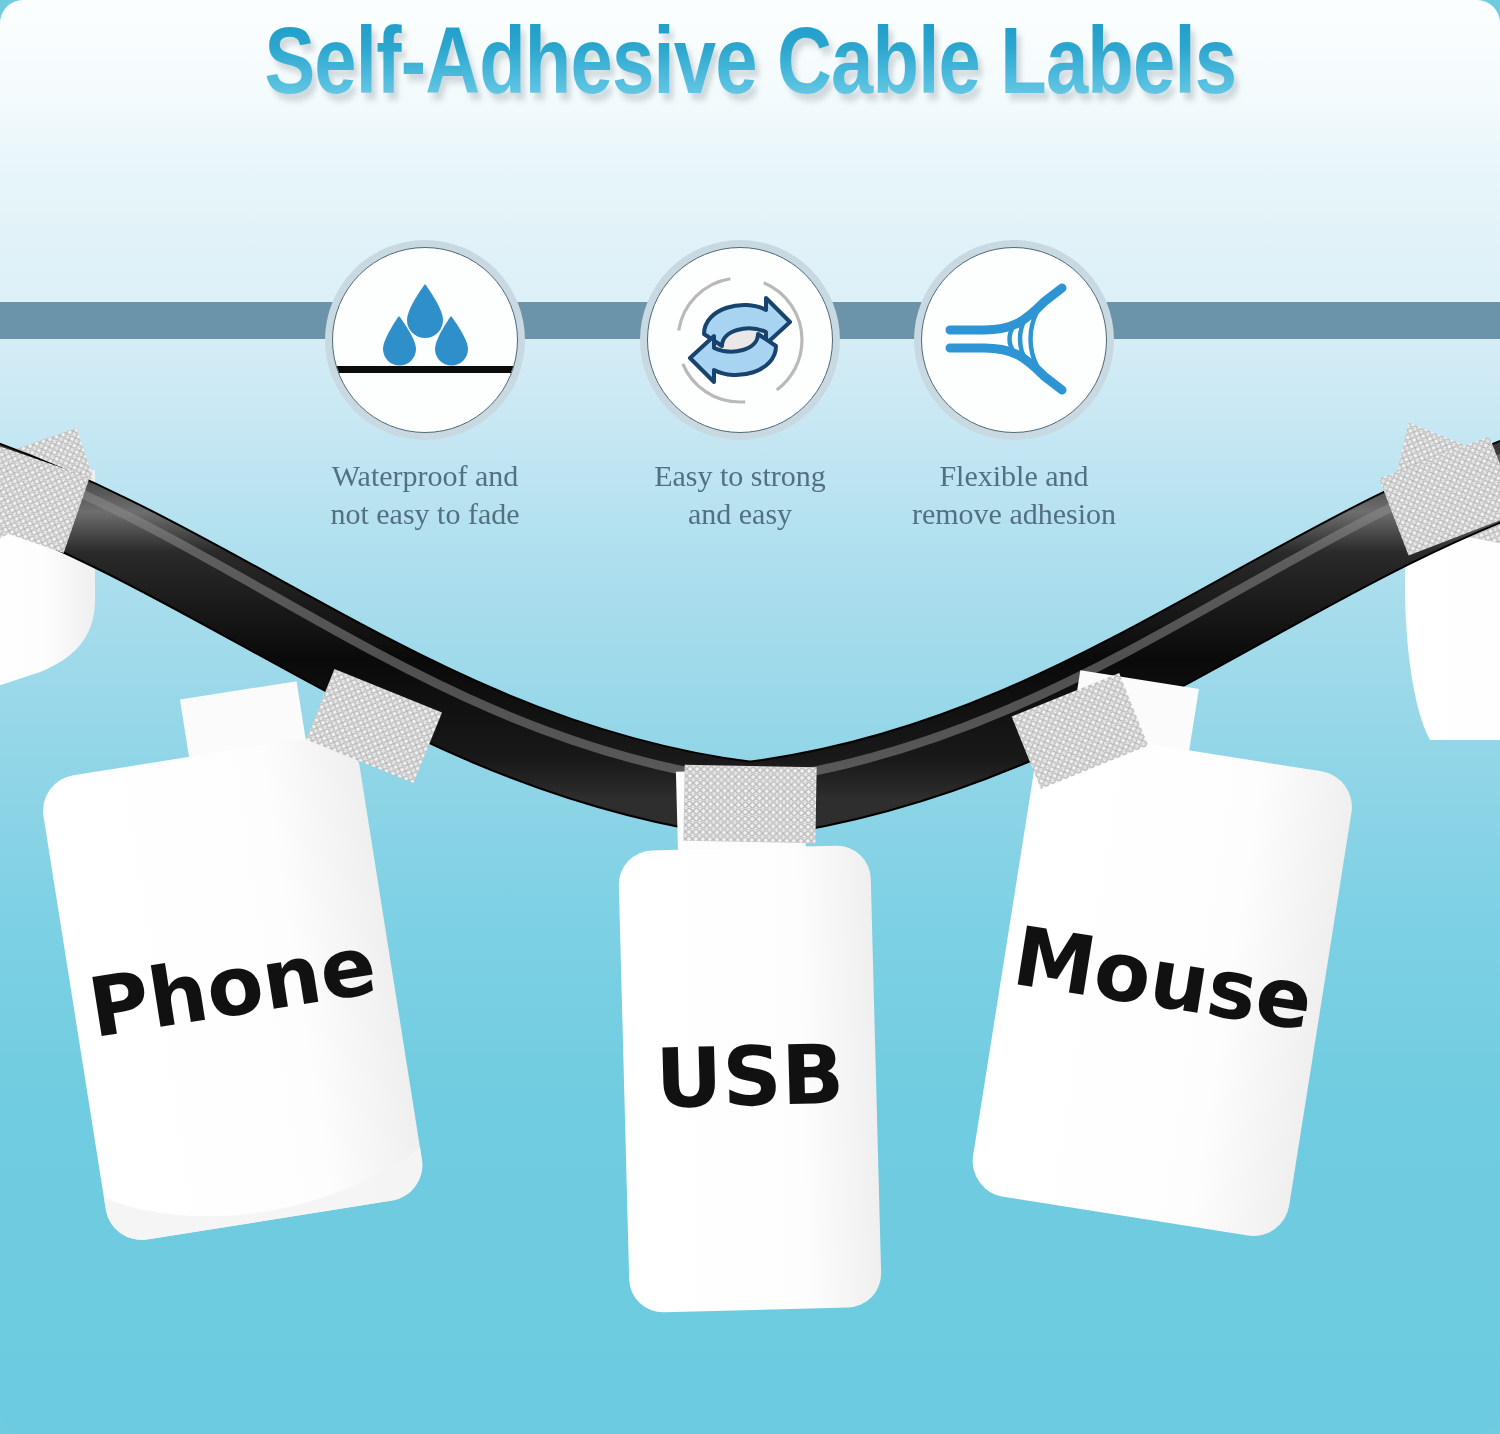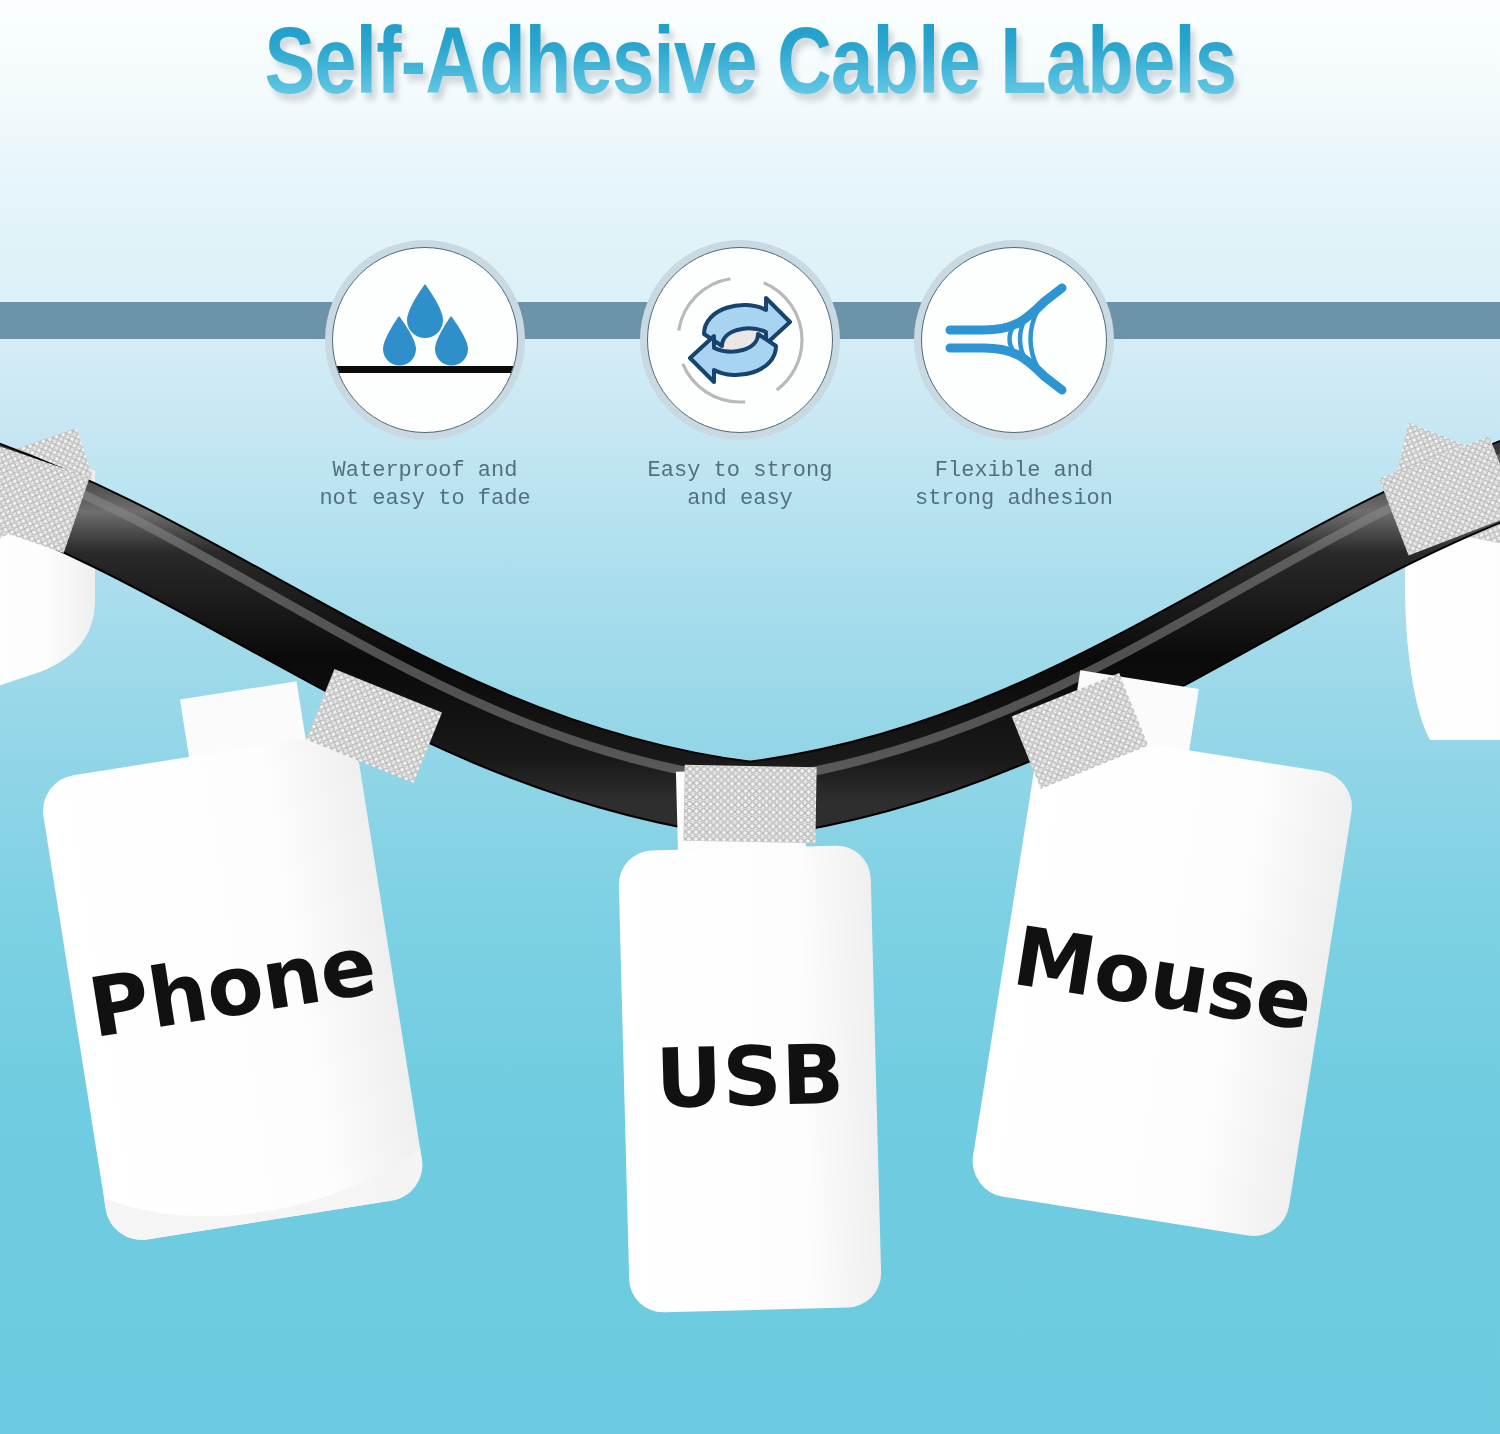--- a/index.html
+++ b/index.html
@@ -6,20 +6,21 @@
   body{
     width:1500px;height:1434px;
     font-family:"Liberation Sans", sans-serif;
     overflow:hidden;
     background:#6FCCE0;
   }
   #stage{
     position:relative;
     width:1500px;height:1434px;
     overflow:hidden;
+    border-radius:23px;
   }
 
   
   .bg-grad{
     position:absolute;left:0;top:0;width:1500px;height:1434px;
     background:linear-gradient(to bottom,
       #FBFEFE 0px,
       #F4FBFD 90px,
       #E6F5F9 180px,
       #DCF0F7 300px,
@@ -81,23 +82,23 @@
   }
   .circle-inner{
     width:184px;height:184px;border-radius:50%;
     background:#FDFEFE;
     border:1.5px solid #4E6A78;
     display:flex;align-items:center;justify-content:center;
     overflow:hidden;position:relative;
   }
   .caption{
     margin-top:17px;
-    font-size:22px;line-height:1.28;
+    font-size:30px;line-height:1.28;
     color:#53707F;
-    font-family:Liberation Mono, monospace;
+    font-family:Liberation Serif, serif;
   }
 
   
   .tag-text{
     font-family:"DejaVu Sans",sans-serif;
     font-weight:600;
     fill:#111111;
   }
 </style>
 </head>
@@ -177,21 +178,21 @@
             <g fill="none" stroke="#2E95D4" stroke-width="4.5" stroke-linecap="round">
               <path d="M92 78 C86 86 86 96 92 104"></path>
               <path d="M104 70 C96 82 96 100 104 112"></path>
               <path d="M116 62 C106 80 106 102 116 120"></path>
             </g>
           </svg>
         </div>
       </div>
       <div class="caption">
         <div>Flexible and</div>
-        <div>strong adhesion</div>
+        <div>remove adhesion</div>
       </div>
     </div>
   </div>
 
   <svg width="1500" height="1434" viewBox="0 0 1500 1434" style="position:absolute;left:0;top:0;">
     <defs>
 
       <linearGradient id="cableGloss" x1="0" y1="0" x2="0" y2="1">
         <stop offset="0%" stop-color="#3A3A3A"></stop>
         <stop offset="14%" stop-color="#6E6E6E"></stop>

